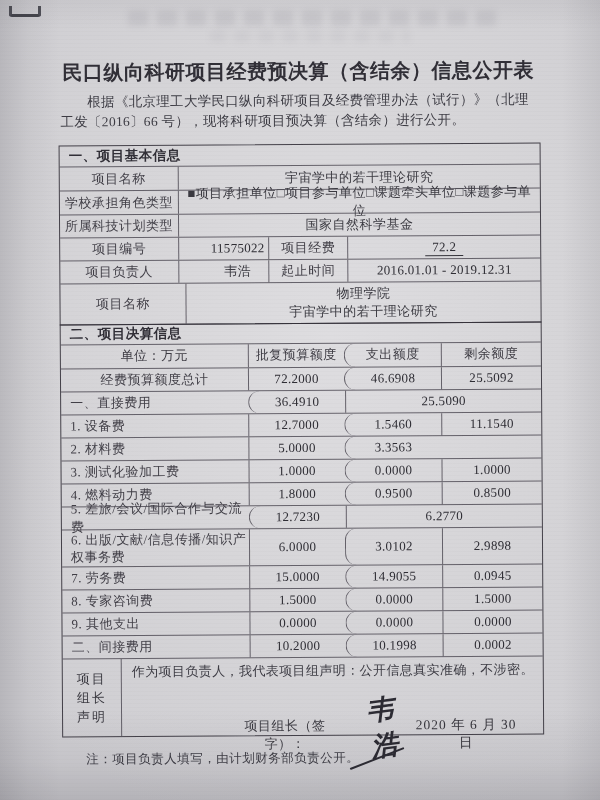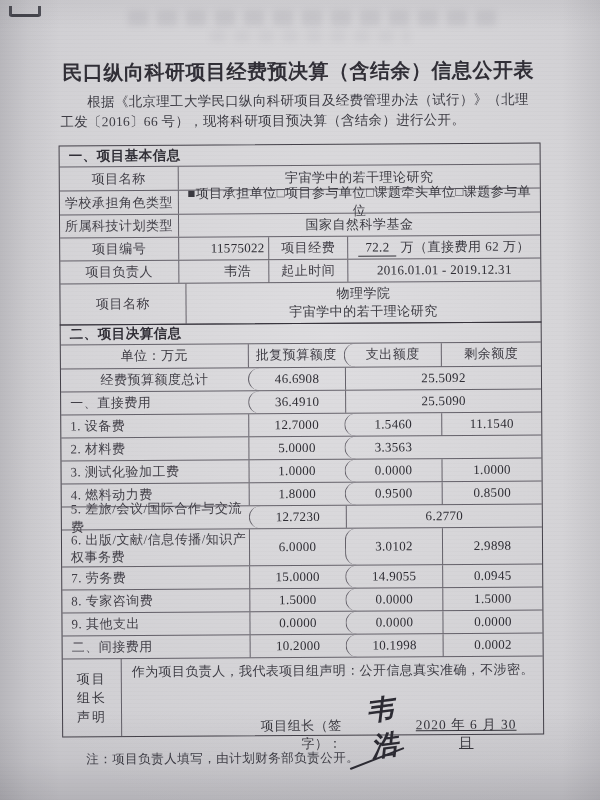--- a/index.html
+++ b/index.html
@@ -67,26 +67,26 @@
   .wlab{width:187px;flex:none;} .wa{width:96px;flex:none;} .ws{width:97px;flex:none;border-radius:11px;} .wr{flex:1;}
   .left-lab{justify-content:flex-start;text-align:left;padding-left:9px;}
   .colhead .c{color:#3c3a42;}
   
   .decl{height:78px;}
   .side{width:58px;flex:none;}
   .sidetext{display:block;width:30px;line-height:19px;letter-spacing:2px;text-align:right;font-size:13px;}
   .declbody{flex:1;flex-direction:column;align-items:stretch;justify-content:flex-start;padding:4px 8px 6px 10px;}
   .stmt{font-size:13px;text-align:left;letter-spacing:.4px;color:#3d3c44;}
   .signrow{position:relative;margin-top:26px;display:flex;align-items:center;}
-  .signlab{margin-left:96px;font-size:13px;letter-spacing:.5px;text-align:right;}
+  .signlab{margin-left:96px;font-size:13px;letter-spacing:.5px;}
   .sig{position:relative;margin-left:14px;margin-top:-14px;font-size:27px;font-weight:bold;font-style:italic;
     color:#2c2b33;transform:rotate(-7deg);letter-spacing:2px;}
   .sig::after{content:"";position:absolute;left:-12px;bottom:5px;width:58px;height:2.2px;background:#2c2b33;
     transform:rotate(-14deg);border-radius:2px;}
-  .date{margin-left:auto;margin-right:13px;font-size:13.5px;letter-spacing:1px;color:#36353c;text-decoration:underline;}
+  .date{margin-left:auto;margin-right:13px;font-size:13.5px;letter-spacing:1px;color:#36353c;}
   .footnote{margin:14px 0 0 84px;font-size:12.5px;letter-spacing:.5px;color:#3d3c44;}
   
   .grain{position:absolute;inset:0;pointer-events:none;opacity:.05;
     background:repeating-linear-gradient(0deg, rgba(0,0,0,.25) 0 1px, transparent 1px 4px);}
 </style>
 </head>
 <body>
 
 <div class="stage">
   <div class="shade shade-top"></div>
@@ -114,21 +114,20 @@
       <div class="trow h23">
         <div class="c lab w118">所属科技计划类型</div>
         <div class="c flex1">国家自然科学基金</div>
       </div>
       <div class="trow h23">
         <div class="c lab w118">项目编号</div>
         <div class="c num w90">11575022</div>
         <div class="c lab w79">项目经费</div>
         <div class="c flex1">
           <span class="uline num">72.2</span>
-          <span class="gap-l">万（直接费用 62 万）</span>
         </div>
       </div>
       <div class="trow h23">
         <div class="c lab w118">项目负责人</div>
         <div class="c w90">韦浩</div>
         <div class="c lab w79">起止时间</div>
         <div class="c num flex1">2016.01.01 - 2019.12.31</div>
       </div>
       <div class="trow h41">
         <div class="c lab w125 two-line">
@@ -145,20 +144,21 @@
       <div class="trow sec h18">二、项目决算信息</div>
       <div class="trow colhead hch">
         <div class="c lab wlab">单位：万元</div>
         <div class="c lab wa">批复预算额度</div>
         <div class="c lab ws">支出额度</div>
         <div class="c lab wr">剩余额度</div>
       </div>
 
       <div class="trow hd">
         <div class="c lab wlab">经费预算额度总计</div>
+        <div class="c num wa">72.2000</div>
         <div class="c num ws">46.6908</div>
         <div class="c num wr">25.5092</div>
       </div>
       <div class="trow hd">
         <div class="c lab wlab left-lab">一、直接费用</div>
         <div class="c num ws">36.4910</div>
         <div class="c num wr">25.5090</div>
       </div>
       <div class="trow hd">
         <div class="c lab wlab left-lab">1. 设备费</div>

